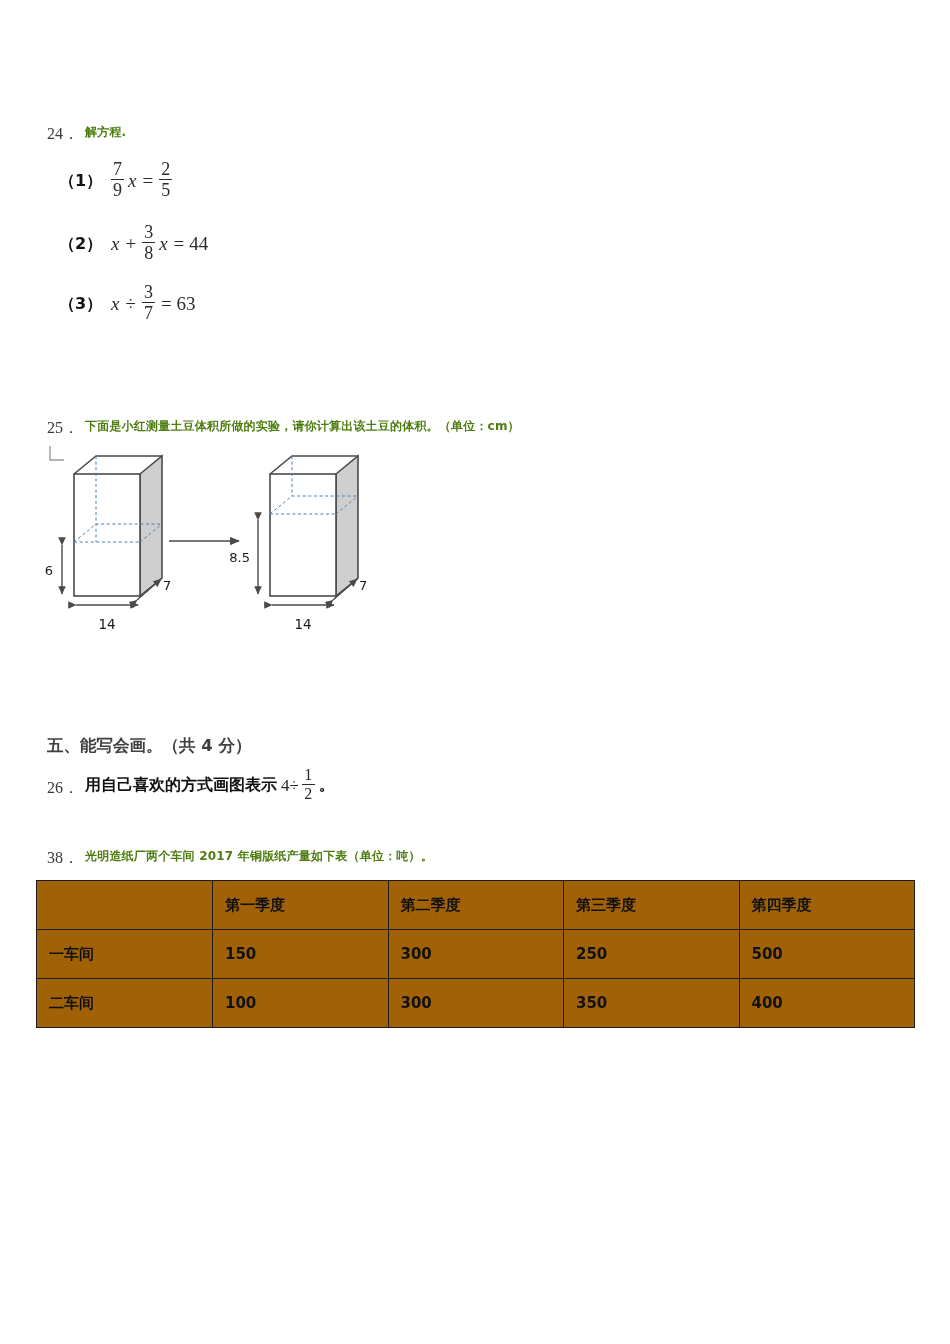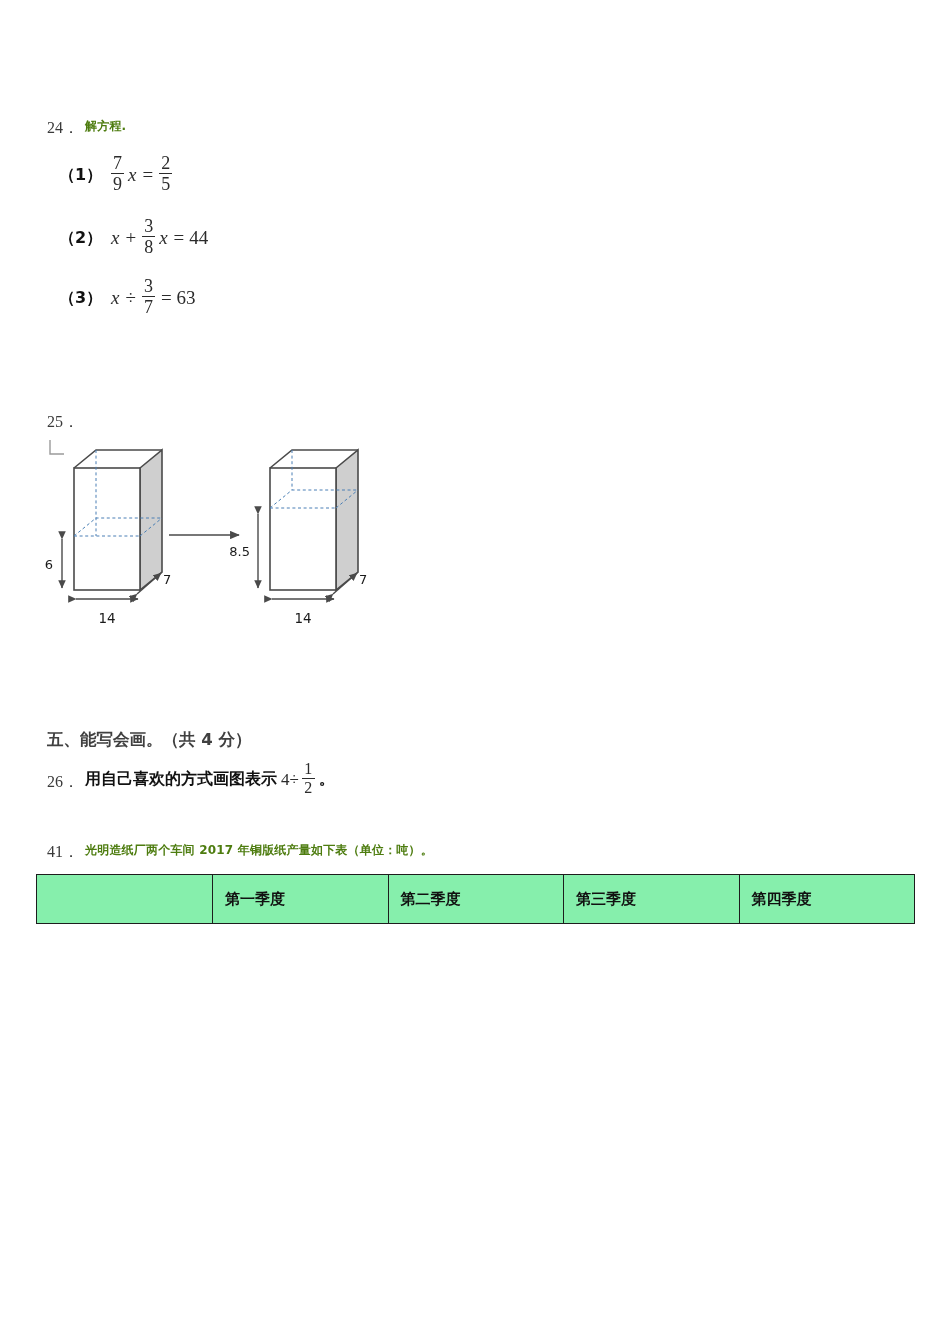--- a/index.html
+++ b/index.html
@@ -13,20 +13,21 @@
     position: relative;
     font-family: "Liberation Serif", "DejaVu Serif", serif;
     color: #1a1a1a;
     overflow: hidden;
   }
   .page {
     position: absolute;
     inset: 0;
     width: 950px;
     height: 1092px;
+    margin-top: 6px;
   }
 
   
   .blk { position: absolute; white-space: nowrap; }
 
   .qnum {
     font-family: "Liberation Serif", serif;
     font-size: 16px;
     color: #3a3a3a;
   }
@@ -92,21 +93,21 @@
   }
 
   
   #prod-table {
     position: absolute;
     left: 36px;
     top: 874px;
     width: 878px;
     border-collapse: collapse;
     table-layout: fixed;
-    background: #86efac;
+    background: #a16207;
   }
   #prod-table td {
     border: 1.4px solid #1d1d1d;
     height: 48px;
     padding: 0 12px;
     font-family: "DejaVu Sans", sans-serif;
     font-size: 15px;
     font-weight: 700;
     color: #111;
     vertical-align: middle;
@@ -170,20 +171,21 @@
     <span class="frac frac-lg">
       <span class="num">3</span>
       <span class="bar"></span>
       <span class="den">7</span>
     </span>
     <span class="op">=</span>
     <span>63</span>
   </div>
 
   <div class="blk qnum" style="left:47px; top:412px;text-align:right;">25．</div>
+  <div class="blk qtext" style="left:85px; top:412px;">下面是小红测量土豆体积所做的实验，请你计算出该土豆的体积。（单位：cm）</div>
 
   <div id="potato-diagram">
     <svg width="400" height="210" viewBox="0 0 400 210" xmlns="http://www.w3.org/2000/svg">
       <defs>
         <marker id="ah" markerWidth="7" markerHeight="6" refX="6.4" refY="3" orient="auto">
           <path d="M0,0 L7,3 L0,6 z" fill="#4a4a4a"></path>
         </marker>
         <marker id="ah-s" markerWidth="6" markerHeight="5.4" refX="5.6" refY="2.7" orient="auto">
           <path d="M0,0 L6,2.7 L0,5.4 z" fill="#4a4a4a"></path>
         </marker>
@@ -265,35 +267,49 @@
       <span class="frac" style="font-size:16px;">
         <span class="num">1</span>
         <span class="bar"></span>
         <span class="den">2</span>
       </span>
     </span>
     <span class="qtext-reg" style="margin-left:3px;">。</span>
   </div>
 
 
-  <div class="blk qnum" style="left:47px; top:842px;">41．</div>
+  <div class="blk qnum" style="left:47px; top:842px;">38．</div>
   <div class="blk qtext" style="left:85px; top:842px;">光明造纸厂两个车间 2017 年铜版纸产量如下表（单位：吨）。</div>
 
   <table id="prod-table">
     <colgroup>
       <col class="c0">
         <col class="cx">
         <col class="cx">
         <col class="cx">
         <col class="cx">
     </colgroup>
     <tbody>
       <tr>
         <td class="corner"></td>
         <td>第一季度</td>
         <td>第二季度</td>
         <td>第三季度</td>
         <td>第四季度</td>
       </tr>
+      <tr>
+        <td>一车间</td>
+        <td>150</td>
+        <td>300</td>
+        <td>250</td>
+        <td>500</td>
+      </tr>
+      <tr>
+        <td>二车间</td>
+        <td>100</td>
+        <td>300</td>
+        <td>350</td>
+        <td>400</td>
+      </tr>
     </tbody>
   </table>
 
 </div>
 
 </body></html>

